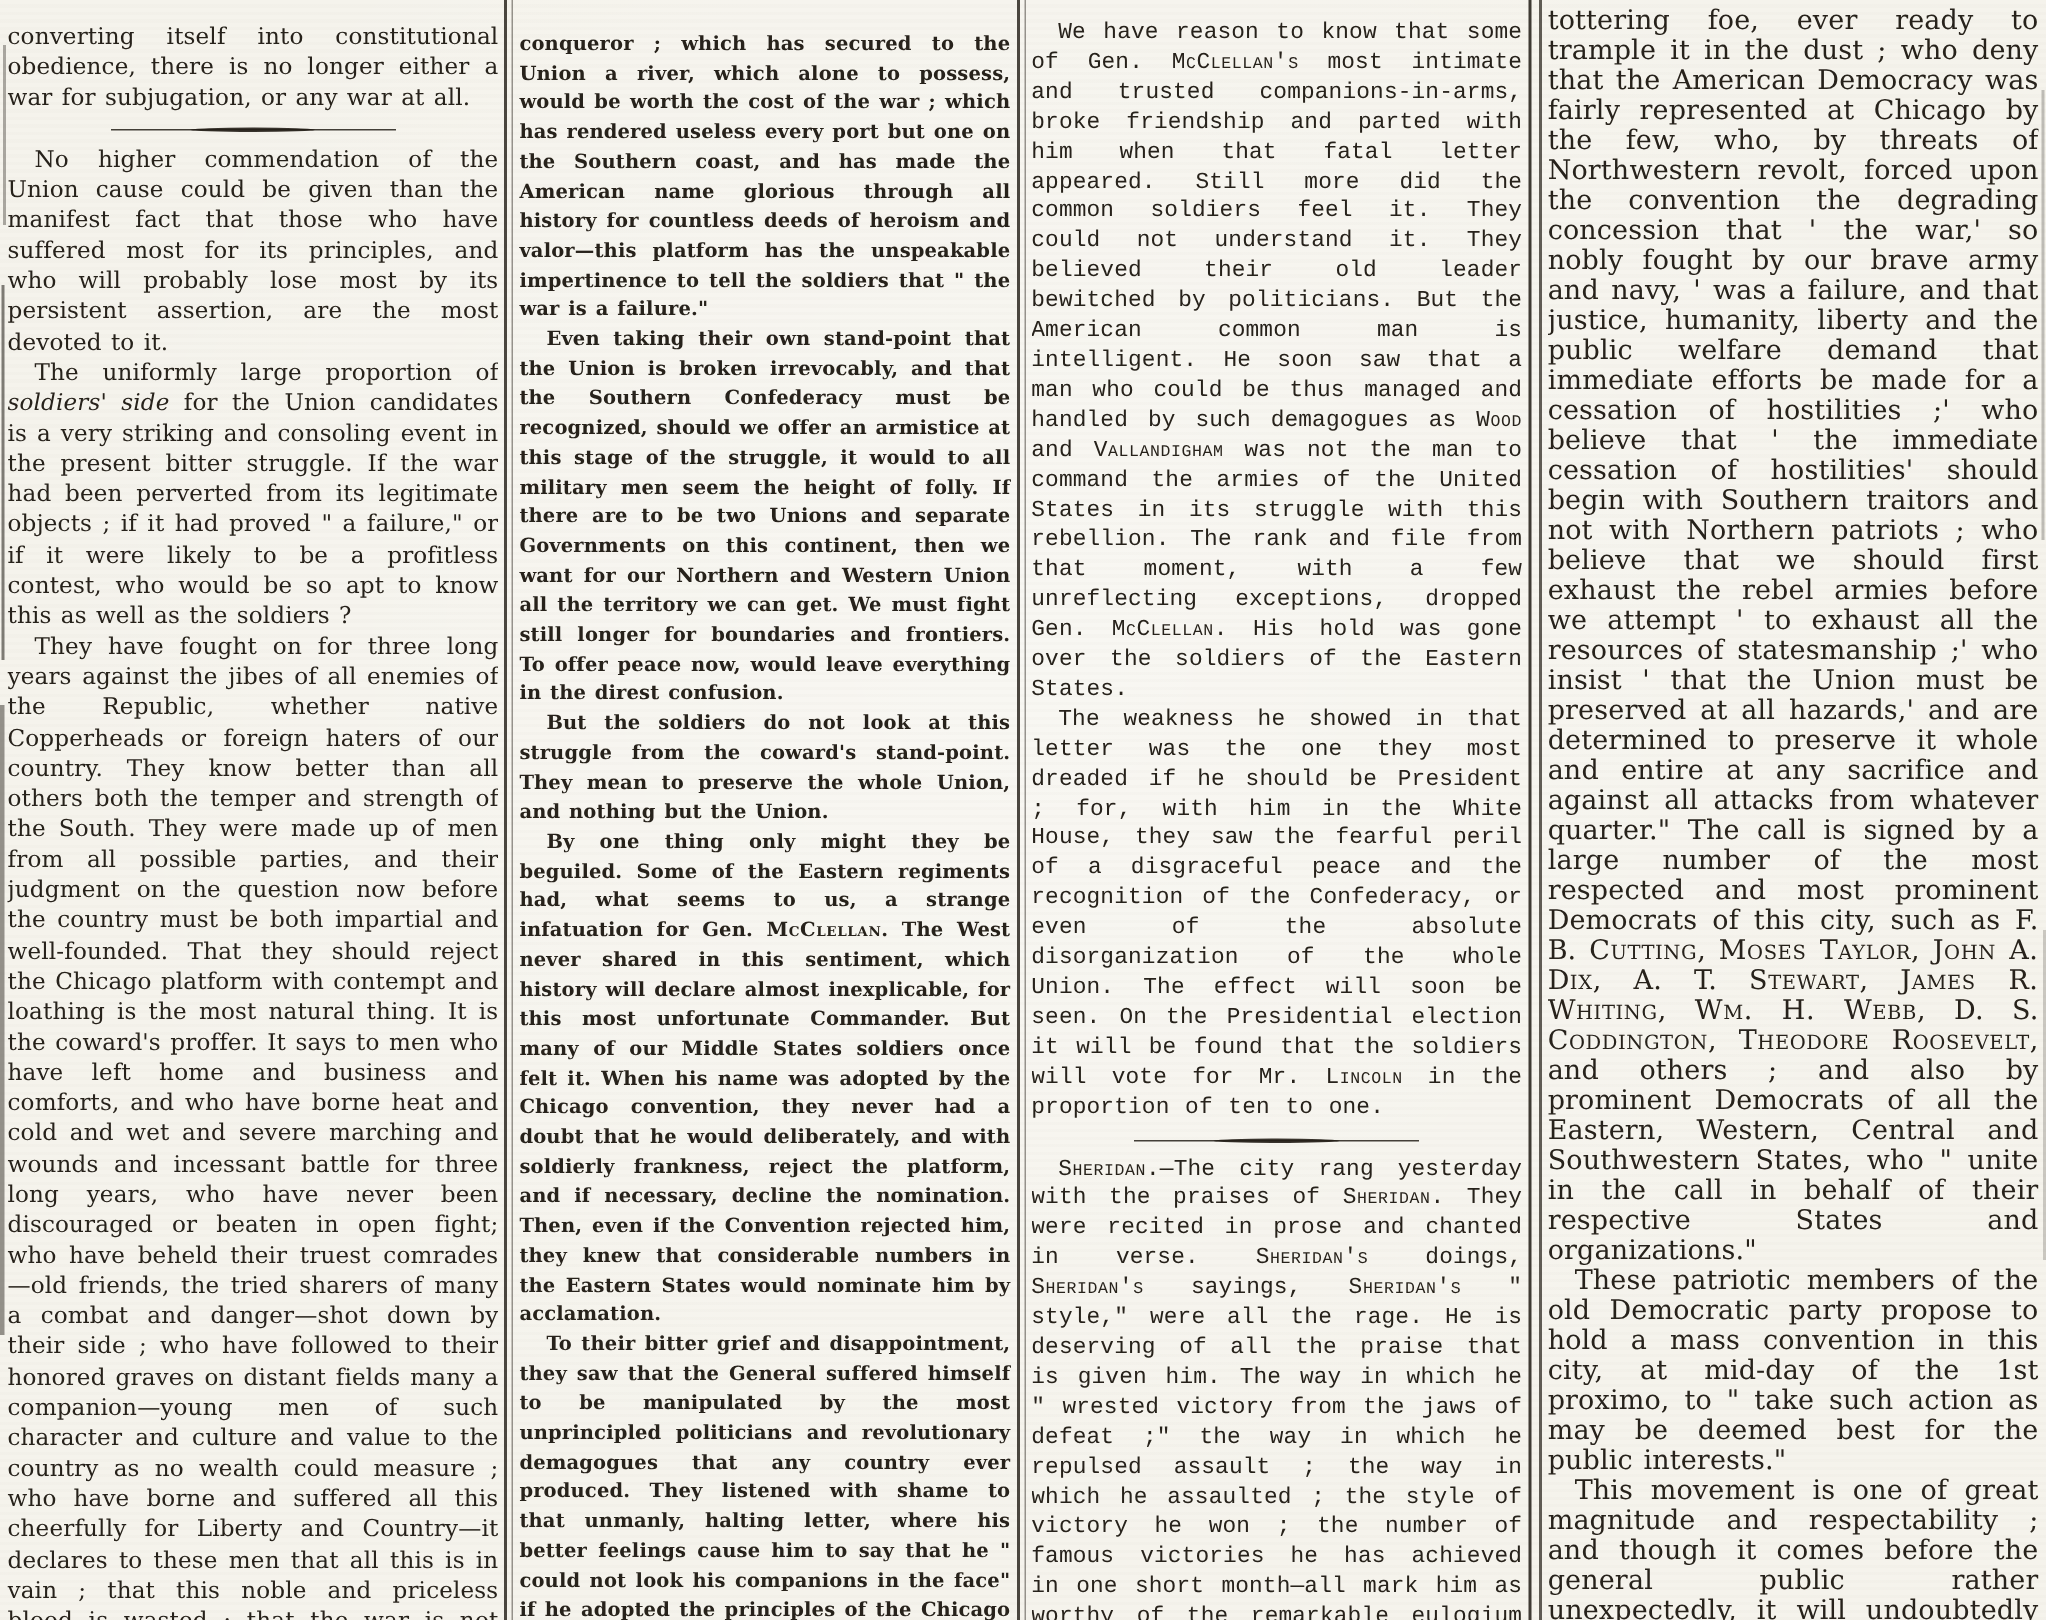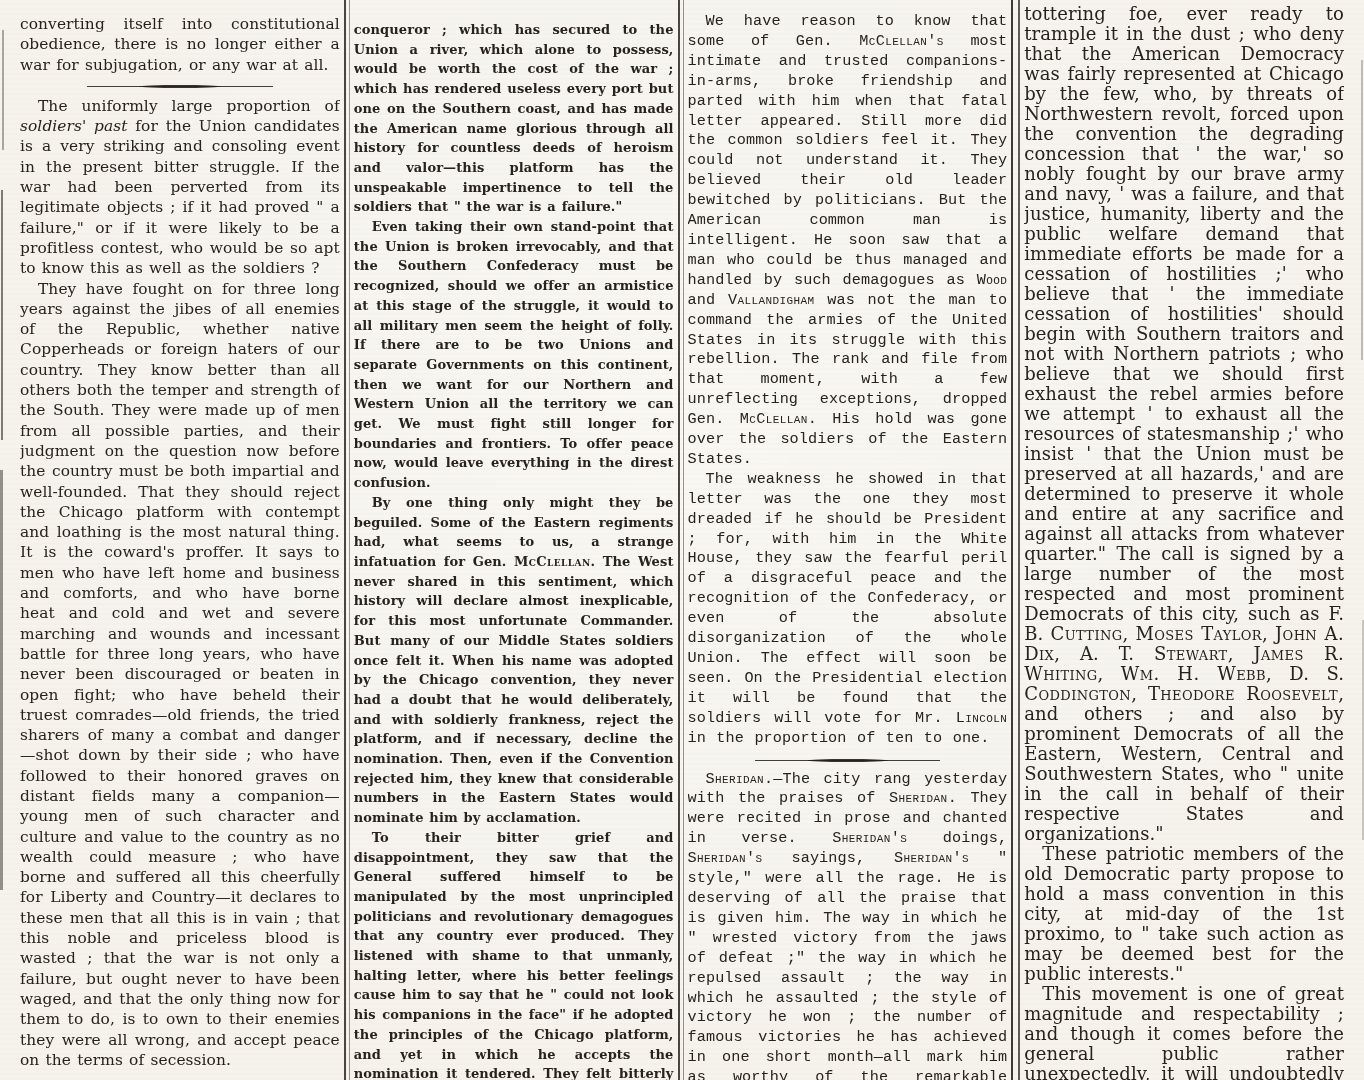--- a/index.html
+++ b/index.html
@@ -11,21 +11,21 @@
     color:var(--ink);
   }
   .sheet {
     position:relative; width:1364px; height:1080px; overflow:hidden;
     background:
       repeating-linear-gradient(0deg, rgba(90,80,60,.015) 0 2px, rgba(0,0,0,0) 2px 5px),
       radial-gradient(ellipse at 50% 40%, rgba(255,255,255,.35), rgba(0,0,0,0) 70%),
       var(--bg);
   }
   .columns {
-    display:flex; height:100%; padding:0 20px; box-sizing:border-box;
+    display:flex; height:100%; padding:0 5px; box-sizing:border-box;
   }
   .column {
     flex:1 1 0; overflow:hidden; box-sizing:border-box;
     font-size:15.4px; line-height:20.3px;
     text-align:justify; word-spacing:1.2px; letter-spacing:.1px;
   }
   .col1 { padding-top:14px; }
   .col2 { padding-top:20px; font-size:13px; line-height:19.7px;font-weight:bold; }
   .col3 { padding-top:12px; font-size:15.2px; line-height:19.9px;font-family:Liberation Mono, monospace; }
   .col4 { padding-top:4px;  font-size:18px; line-height:20.0px; }
@@ -64,27 +64,29 @@
   .a-right-2 { right:0;   top:620px; width:2px; height:220px; background:rgba(28,24,18,.2); }
 </style>
 </head>
 <body>
 
 <div class="sheet">
   <div class="columns">
       <div class="column col1">
         <p class="noindent">converting itself into constitutional obedience, there is no longer either a war for subjugation, or any war at all.</p>
         <div class="rule"></div>
-        <p>The uniformly large proportion of <em>soldiers' past</em> for the Union candidates is a very striking and consoling event in the present bitter struggle. If the war had been perverted from its legitimate objects ; if it had proved " a failure," or if it were likely to be a profitless contest, who would be so apt to know this as well as the soldiers ?</p>
+        <p>No higher commendation of the Union cause could be given than the manifest fact that those who have suffered most for its principles, and who will probably lose most by its persistent assertion, are the most devoted to it.</p>
+        <p>The uniformly large proportion of <em>soldiers' side</em> for the Union candidates is a very striking and consoling event in the present bitter struggle. If the war had been perverted from its legitimate objects ; if it had proved " a failure," or if it were likely to be a profitless contest, who would be so apt to know this as well as the soldiers ?</p>
         <p>They have fought on for three long years against the jibes of all enemies of the Republic, whether native Copperheads or foreign haters of our country. They know better than all others both the temper and strength of the South. They were made up of men from all possible parties, and their judgment on the question now before the country must be both impartial and well-founded. That they should reject the Chicago platform with contempt and loathing is the most natural thing. It is the coward's proffer. It says to men who have left home and business and comforts, and who have borne heat and cold and wet and severe marching and wounds and incessant battle for three long years, who have never been discouraged or beaten in open fight; who have beheld their truest comrades—old friends, the tried sharers of many a combat and danger—shot down by their side ; who have followed to their honored graves on distant fields many a companion—young men of such character and culture and value to the country as no wealth could measure ; who have borne and suffered all this cheerfully for Liberty and Country—it declares to these men that all this is in vain ; that this noble and priceless blood is wasted ; that the war is not only a failure, but ought never to have been waged, and that the only thing now for them to do, is to own to their enemies they were all wrong, and accept peace on the terms of secession.</p>
       </div>
       <div class="divider"></div>
       <div class="column col2">
         <p class="noindent">conqueror ; which has secured to the Union a river, which alone to possess, would be worth the cost of the war ; which has rendered useless every port but one on the Southern coast, and has made the American name glorious through all history for countless deeds of heroism and valor—this platform has the unspeakable impertinence to tell the soldiers that " the war is a failure."</p>
         <p>Even taking their own stand-point that the Union is broken irrevocably, and that the Southern Confederacy must be recognized, should we offer an armistice at this stage of the struggle, it would to all military men seem the height of folly. If there are to be two Unions and separate Governments on this continent, then we want for our Northern and Western Union all the territory we can get. We must fight still longer for boundaries and frontiers. To offer peace now, would leave everything in the direst confusion.</p>
+        <p>But the soldiers do not look at this struggle from the coward's stand-point. They mean to preserve the whole Union, and nothing but the Union.</p>
         <p>By one thing only might they be beguiled. Some of the Eastern regiments had, what seems to us, a strange infatuation for Gen. <span class="sc">McClellan</span>. The West never shared in this sentiment, which history will declare almost inexplicable, for this most unfortunate Commander. But many of our Middle States soldiers once felt it. When his name was adopted by the Chicago convention, they never had a doubt that he would deliberately, and with soldierly frankness, reject the platform, and if necessary, decline the nomination. Then, even if the Convention rejected him, they knew that considerable numbers in the Eastern States would nominate him by acclamation.</p>
         <p>To their bitter grief and disappointment, they saw that the General suffered himself to be manipulated by the most unprincipled politicians and revolutionary demagogues that any country ever produced. They listened with shame to that unmanly, halting letter, where his better feelings cause him to say that he " could not look his companions in the face" if he adopted the principles of the Chicago platform, and yet in which he accepts the nomination it tendered. They felt bitterly the doubtful, unsoldierly, unpatriotic position in which their once beloved Commander was placed by his too facile disposition and by the arts of demagogues.</p>
       </div>
       <div class="divider"></div>
       <div class="column col3">
         <p>We have reason to know that some of Gen. <span class="sc">McClellan's</span> most intimate and trusted companions-in-arms, broke friendship and parted with him when that fatal letter appeared. Still more did the common soldiers feel it. They could not understand it. They believed their old leader bewitched by politicians. But the American common man is intelligent. He soon saw that a man who could be thus managed and handled by such demagogues as <span class="sc">Wood</span> and <span class="sc">Vallandigham</span> was not the man to command the armies of the United States in its struggle with this rebellion. The rank and file from that moment, with a few unreflecting exceptions, dropped Gen. <span class="sc">McClellan</span>. His hold was gone over the soldiers of the Eastern States.</p>
         <p>The weakness he showed in that letter was the one they most dreaded if he should be President ; for, with him in the White House, they saw the fearful peril of a disgraceful peace and the recognition of the Confederacy, or even of the absolute disorganization of the whole Union. The effect will soon be seen. On the Presidential election it will be found that the soldiers will vote for Mr. <span class="sc">Lincoln</span> in the proportion of ten to one.</p>
         <div class="rule"></div>
         <p><span class="sc">Sheridan</span>.—The city rang yesterday with the praises of <span class="sc">Sheridan</span>. They were recited in prose and chanted in verse. <span class="sc">Sheridan's</span> doings, <span class="sc">Sheridan's</span> sayings, <span class="sc">Sheridan's</span> " style," were all the rage. He is deserving of all the praise that is given him. The way in which he " wrested victory from the jaws of defeat ;" the way in which he repulsed assault ; the way in which he assaulted ; the style of victory he won ; the number of famous victories he has achieved in one short month—all mark him as worthy of the remarkable eulogium of the Lieutenant-General, in styling him " one of the ablest of Generals." <span class="sc">Napoleon</span> used to do such things as <span class="sc">Sheridan</span> has been doing during the past four weeks.</p>
         <div class="rule"></div>

